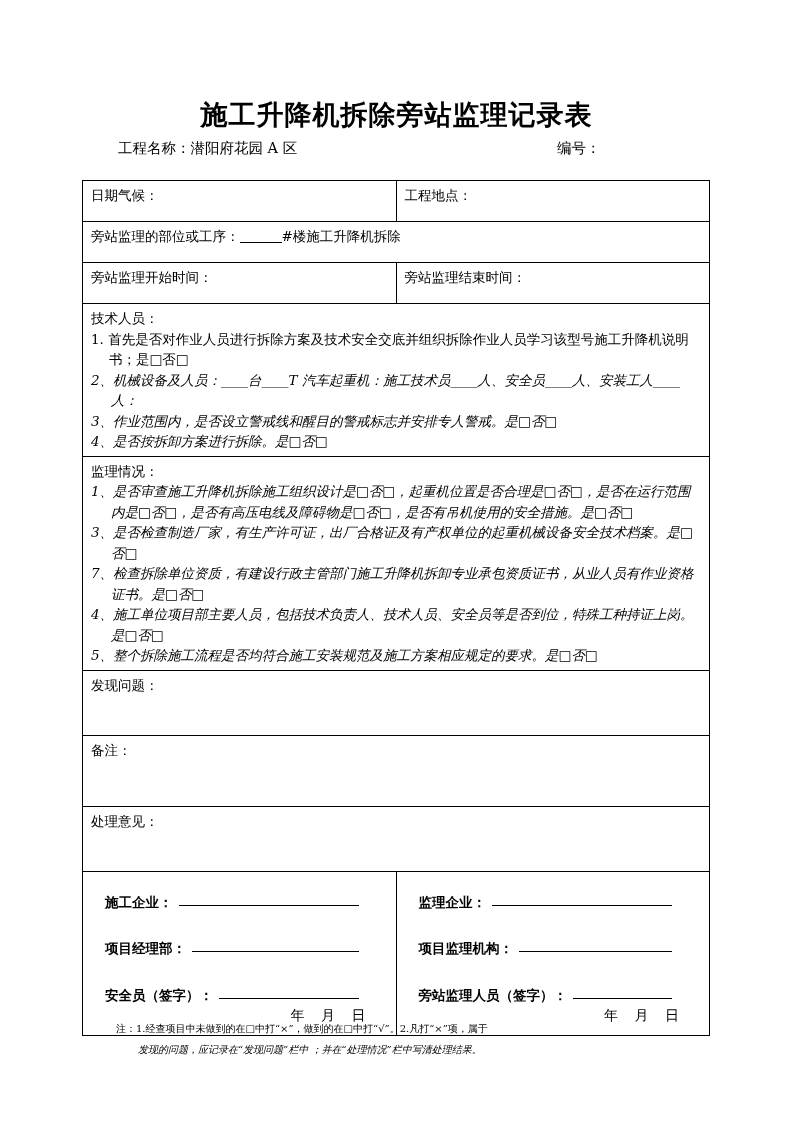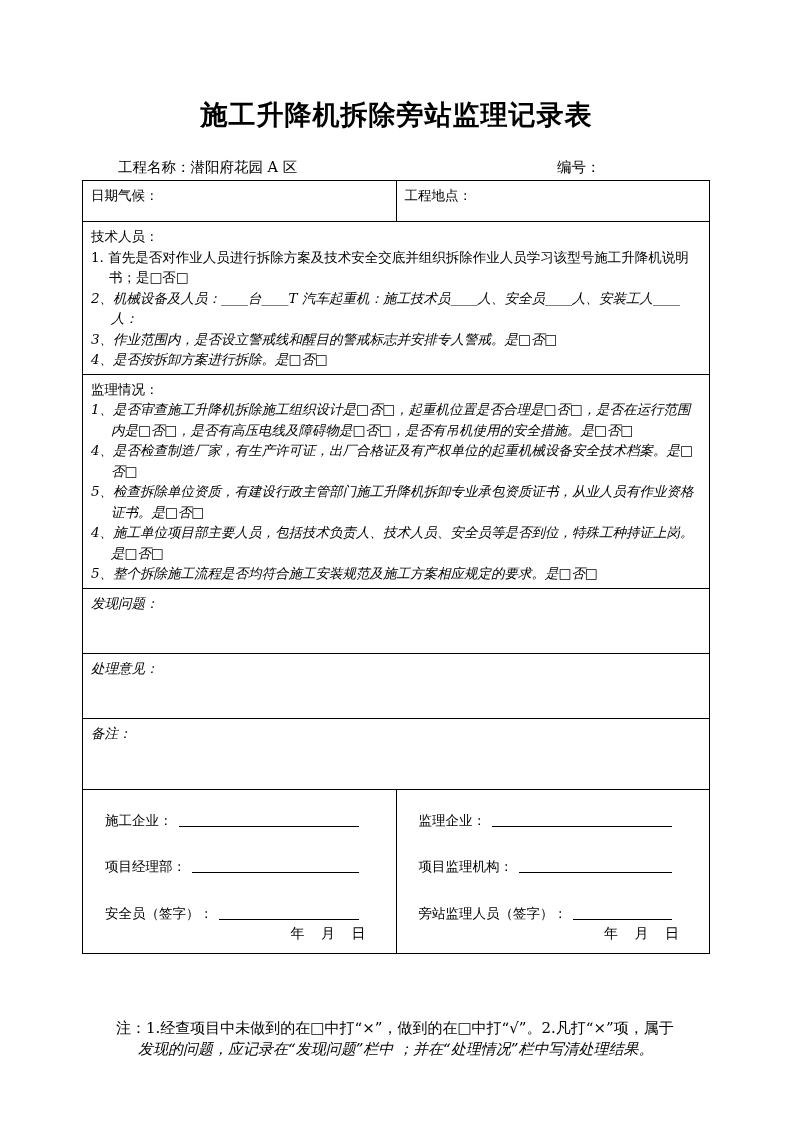--- a/index.html
+++ b/index.html
@@ -32,21 +32,21 @@
     font-size: 27px;
     font-weight: bold;
     letter-spacing: 1px;
     line-height: 34px;
   }
 
   
   .sub-header {
     position: absolute;
     left: 118px;
-    top: 155px;
+    top: 136px;
     width: 600px;
     height: 24px;
     font-size: 14.5px;
     line-height: 24px;
   }
   .sub-header .proj-name { position: absolute; left: 0; top: 0; white-space: nowrap; }
   .sub-header .proj-code { position: absolute; left: 439px; top: 0; white-space: nowrap; }
 
   
   .form-table {
@@ -60,21 +60,21 @@
     line-height: 20.5px;
   }
   .form-table td {
     border: 1px solid #000000;
     padding: 4px 7px 4px 8px;
     vertical-align: top;
     margin-top: 46px;
   }
   .half { width: 50%; }
   .row-h32 { height: 32px; }
-  .pad-cell { padding-top: 6px; font-style: italic; }
+  .pad-cell { padding-top: 6px; }
 
   .blk { display: block; }
   .indent-hang {
     display: block;
     padding-left: 18px;
     text-indent: -18px;
   }
   .indent-hang2 {
     display: block;
     padding-left: 20px;
@@ -85,23 +85,24 @@
 
   
   .blank-tall { height: 56px; }
   .blank-note { height: 62px; }
 
   
   .sig-cell { height: 138px; position: relative; padding: 0; }
   .sig-inner { padding: 16px 12px 0 14px; font-size: 13.5px; }
   .sig-line {
     display: flex;
-    align-items: center;
+    align-items: flex-start;
     margin-bottom: 26px;
     white-space: nowrap;
+    font-weight: bold;
   }
   .sig-label { flex: 0 0 auto; }
   .sig-rule {
     flex: 1 1 auto;
     border-bottom: 1px solid #000;
     height: 13px;
     margin-left: 6px;
     margin-right: 18px;
   }
   .sig-date {
@@ -112,21 +113,21 @@
     letter-spacing: 6px;
     white-space: nowrap;
   }
 
   
   .footer-note {
     position: absolute;
     left: 116px;
     top: 1018px;
     width: 592px;
-    font-size: 15px;
+    font-size: 10px;
     line-height: 21px;
   }
   .footer-note .l2 { display: block; padding-left: 22px; font-style: italic; }
 </style>
 </head>
 <body>
 
 <div class="page">
 
   <div class="doc-title">施工升降机拆除旁站监理记录表</div>
@@ -145,58 +146,71 @@
 
       <tr>
         <td class="row-h32">
           <span>日期气候：</span>
         </td>
         <td class="row-h32">
           <span>工程地点：</span>
         </td>
       </tr>
 
-
+      <tr>
+        <td class="row-h32" colspan="2">
+          <span>旁站监理的部位或工序：</span><span class="ul-s"></span><span>#楼施工升降机拆除</span>
+        </td>
+      </tr>
+
+      <tr>
+        <td class="row-h32">
+          <span>旁站监理开始时间：</span>
+        </td>
+        <td class="row-h32">
+          <span>旁站监理结束时间：</span>
+        </td>
+      </tr>
 
       <tr>
         <td colspan="2">
           <span class="blk">技术人员：</span>
           <span class="indent-hang">1. 首先是否对作业人员进行拆除方案及技术安全交底并组织拆除作业人员学习该型号施工升降机说明书；是□否□</span>
           <span class="indent-hang2">2、机械设备及人员：____台____T 汽车起重机：施工技术员____人、安全员____人、安装工人____人：</span>
           <span class="indent-hang2">3、作业范围内，是否设立警戒线和醒目的警戒标志并安排专人警戒。是□否□</span>
           <span class="indent-hang2">4、是否按拆卸方案进行拆除。是□否□</span>
         </td>
       </tr>
 
       <tr>
         <td colspan="2">
           <span class="blk">监理情况：</span>
           <span class="indent-hang2">1、是否审查施工升降机拆除施工组织设计是□否□，起重机位置是否合理是□否□，是否在运行范围内是□否□，是否有高压电线及障碍物是□否□，是否有吊机使用的安全措施。是□否□</span>
-          <span class="indent-hang2">4、是否检查制造厂家，有生产许可证，出厂合格证及有产权单位的起重机械设备安全技术档案。是□否□</span>
-          <span class="indent-hang2">5、检查拆除单位资质，有建设行政主管部门施工升降机拆卸专业承包资质证书，从业人员有作业资格证书。是□否□</span>
+          <span class="indent-hang2">3、是否检查制造厂家，有生产许可证，出厂合格证及有产权单位的起重机械设备安全技术档案。是□否□</span>
+          <span class="indent-hang2">7、检查拆除单位资质，有建设行政主管部门施工升降机拆卸专业承包资质证书，从业人员有作业资格证书。是□否□</span>
           <span class="indent-hang2">4、施工单位项目部主要人员，包括技术负责人、技术人员、安全员等是否到位，特殊工种持证上岗。是□否□</span>
           <span class="indent-hang2">5、整个拆除施工流程是否均符合施工安装规范及施工方案相应规定的要求。是□否□</span>
         </td>
       </tr>
 
       <tr>
         <td colspan="2" class="blank-tall pad-cell">
           <span>发现问题：</span>
         </td>
       </tr>
 
       <tr>
+        <td colspan="2" class="blank-note pad-cell">
+          <span>备注：</span>
+        </td>
+      </tr>
+
+      <tr>
         <td colspan="2" class="blank-tall pad-cell">
           <span>处理意见：</span>
-        </td>
-      </tr>
-
-      <tr>
-        <td colspan="2" class="blank-note pad-cell">
-          <span>备注：</span>
         </td>
       </tr>
 
       <tr>
         <td class="sig-cell">
           <div class="sig-inner">
             <div class="sig-line">
               <span class="sig-label">施工企业：</span>
               <span class="sig-rule"></span>
             </div>

